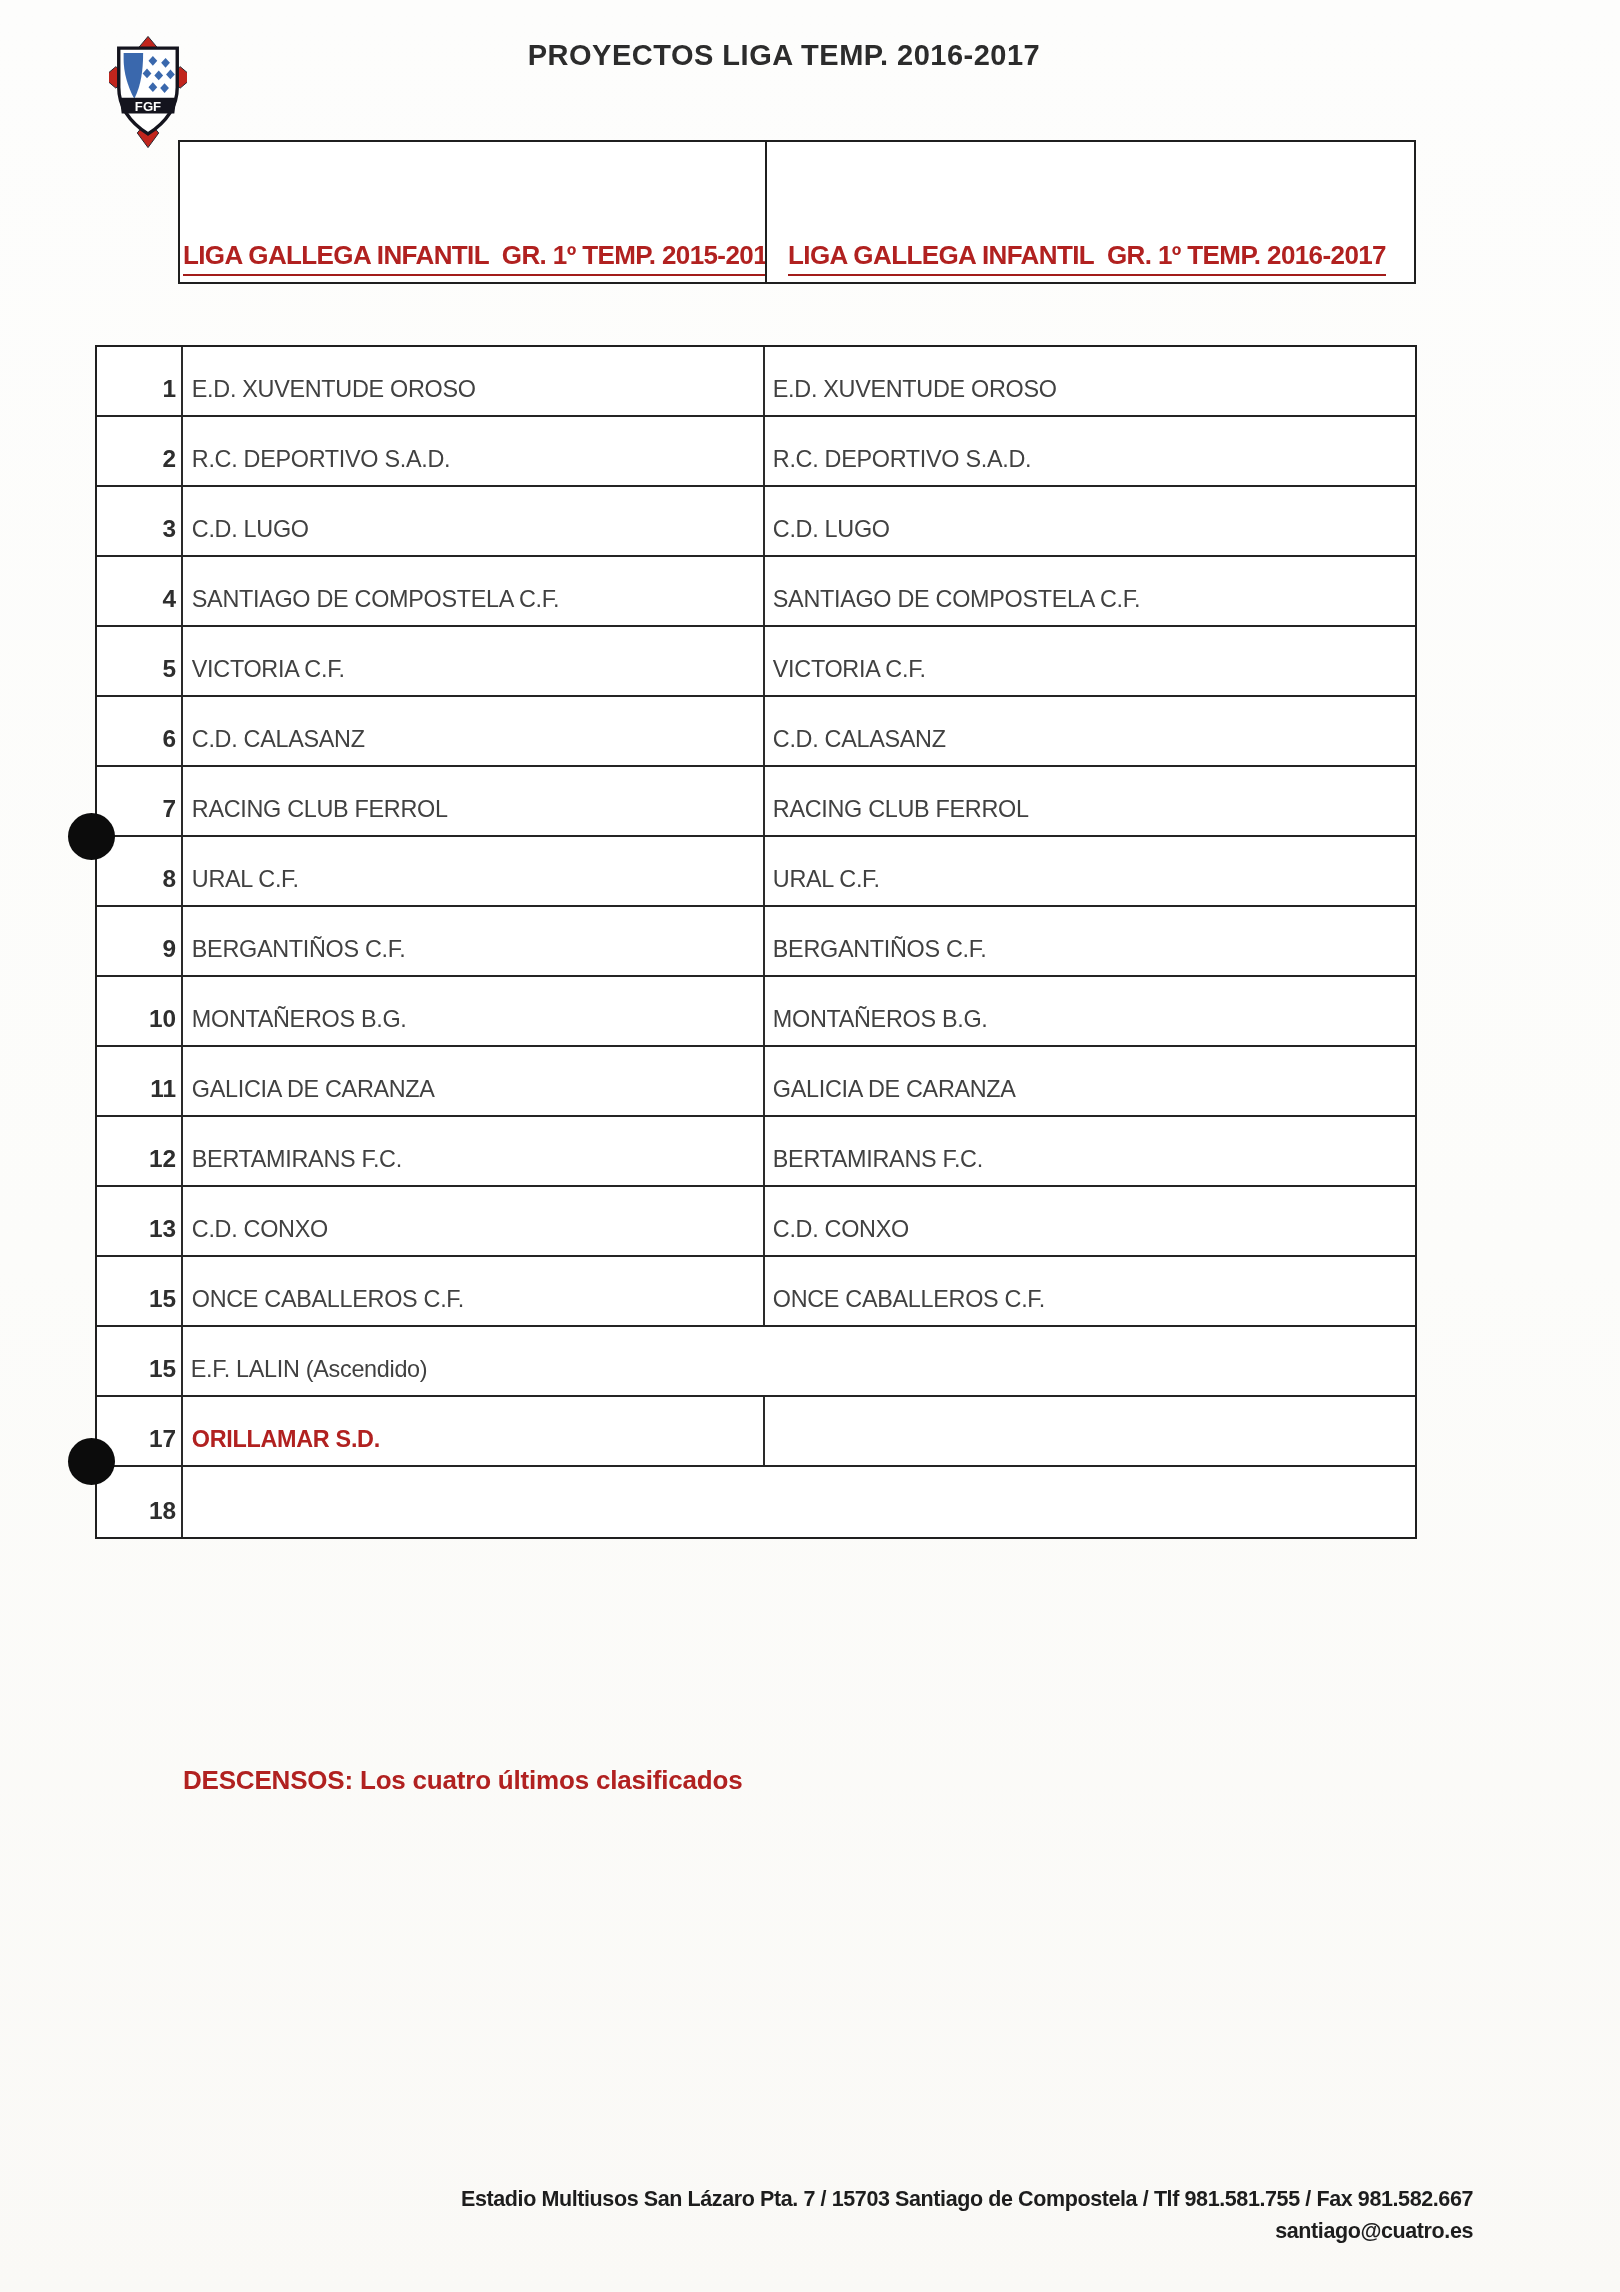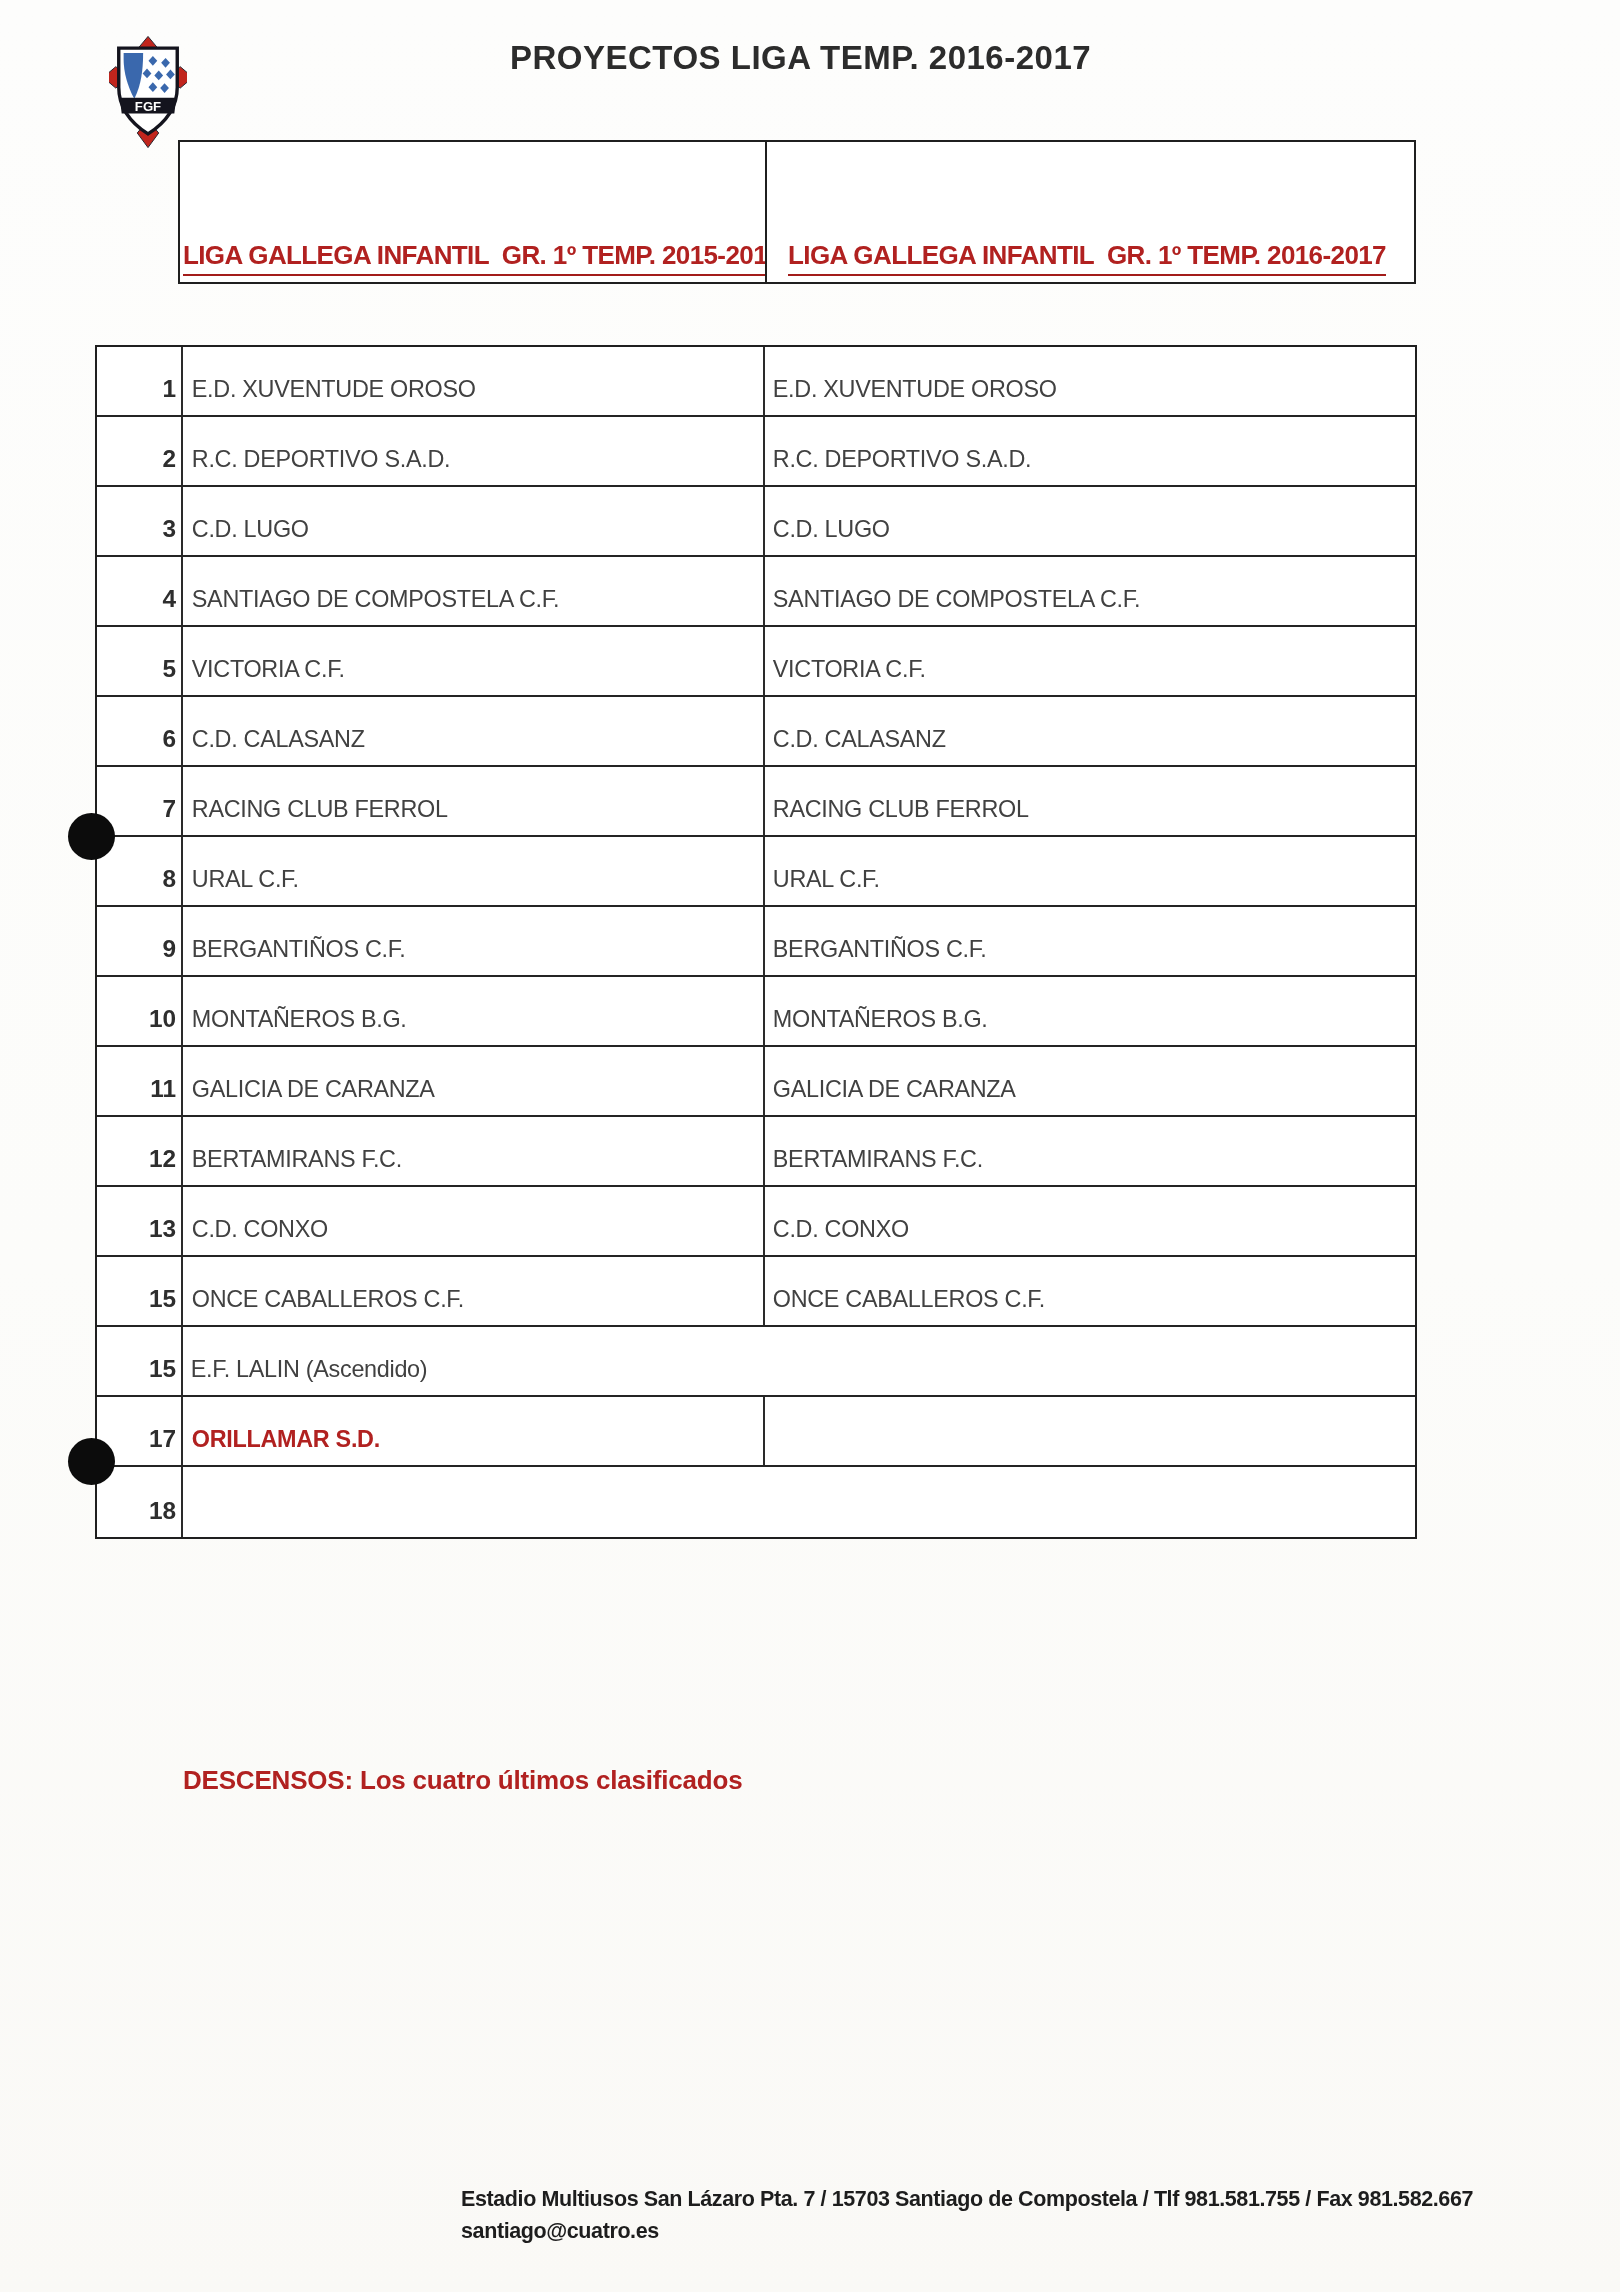--- a/index.html
+++ b/index.html
@@ -12,21 +12,21 @@
     background:linear-gradient(180deg,#fdfdfc 0%, #fcfcfa 55%, #faf9f6 100%);
     overflow:hidden;
     color:#2b2b2b;
   }
 
   
   .logo { position:absolute; left:109px; top:35px; width:78px; height:115px; }
 
   .page-title {
     position:absolute; top:39px; left:510px; width:548px;
-    text-align:center; font-size:33px; font-weight:bold;
+    text-align:center; font-size:29px; font-weight:bold;
     letter-spacing:0.5px; color:#2c2c2c; white-space:nowrap;
   }
 
   
   .header-box {
     position:absolute; left:178px; top:140px;
     width:1238px; height:144px; box-sizing:border-box;
     border:2.9px solid var(--border,#1f1f1f);
     background:#fff;
     display:grid; grid-template-columns:585px 1fr;
@@ -65,21 +65,21 @@
   .hole.two { left:68px; top:1438px; }
 
   
   .descensos {
     position:absolute; left:183px; top:1765px;
     font-size:26px; font-weight:bold; letter-spacing:-0.2px;
     color:var(--accent_red,#b02020); white-space:nowrap;
   }
   .footer {
     position:absolute; right:148px; top:2183px;
-    text-align:left; font-weight:bold; color:#1d1d1d;
+    text-align:right; font-weight:bold; color:#1d1d1d;
     font-size:21.5px; letter-spacing:-0.4px; line-height:32px;
     white-space:nowrap;
   }
 </style>
 </head>
 <body>
 
 <div class="page" style="--accent_red: #b12120; --border: #1f1f1f;">
 
   <svg class="logo" viewBox="0 0 80 115" aria-hidden="true">

